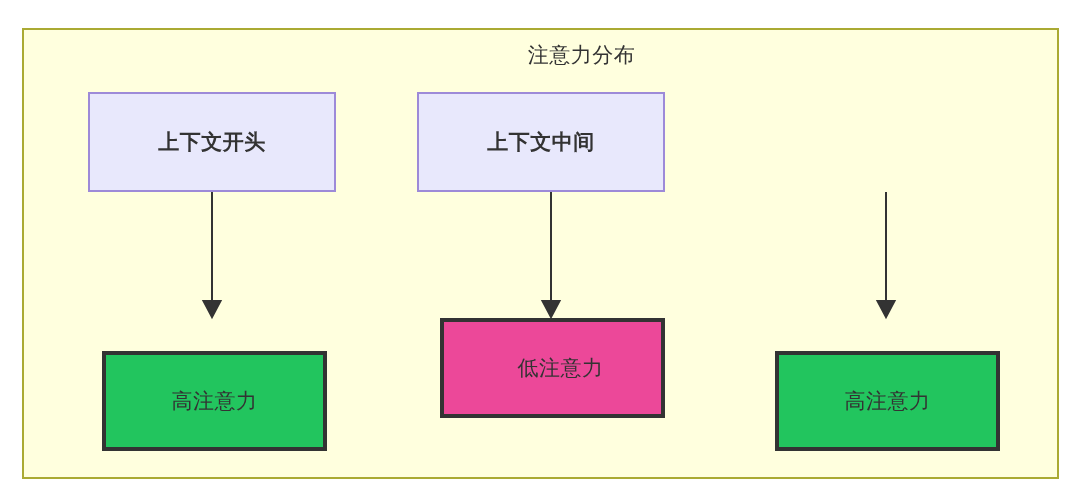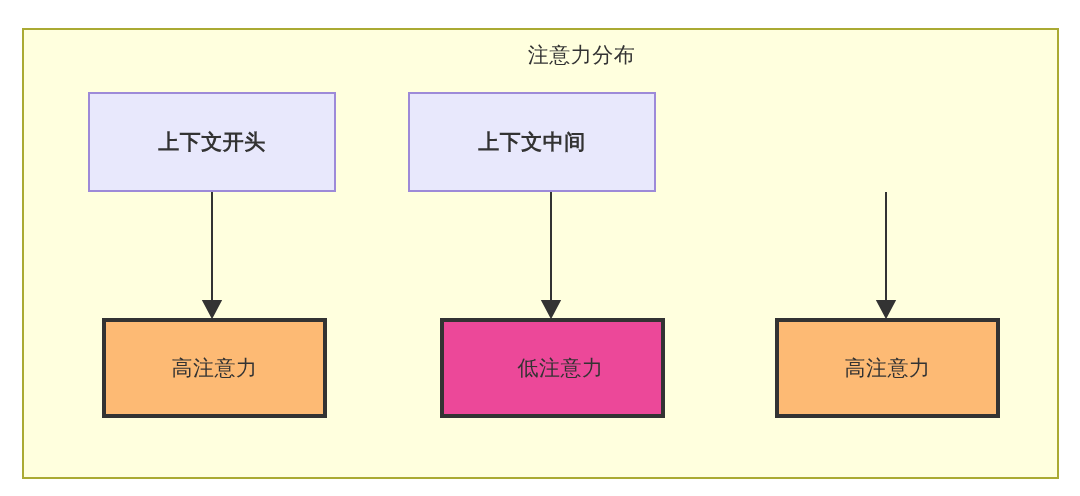--- a/index.html
+++ b/index.html
@@ -73,31 +73,32 @@
   }
 
   
   .node-attention {
     width: 225px;
     height: 100px;
     border: 4px solid #333333;
   }
 
   .fill-high {
-    background: #fdba74;
+    background: #22c55e;
+    margin-top: 33px;
   }
 
   .fill-low {
     background: #ec4899;
     padding-left: 16px;
   }
 
   
   .col-1-top  { left: 88px;  top: 92px; }
-  .col-2-top  { left: 408px; top: 92px; }
+  .col-2-top  { left: 417px; top: 92px; }
   .col-3-top  { left: 762px; top: 92px; }
 
   .col-1-bot  { left: 102px; top: 318px; }
   .col-2-bot  { left: 440px; top: 318px; }
   .col-3-bot  { left: 775px; top: 318px; }
 
   
   .arrow-layer {
     position: absolute;
     left: 0;

